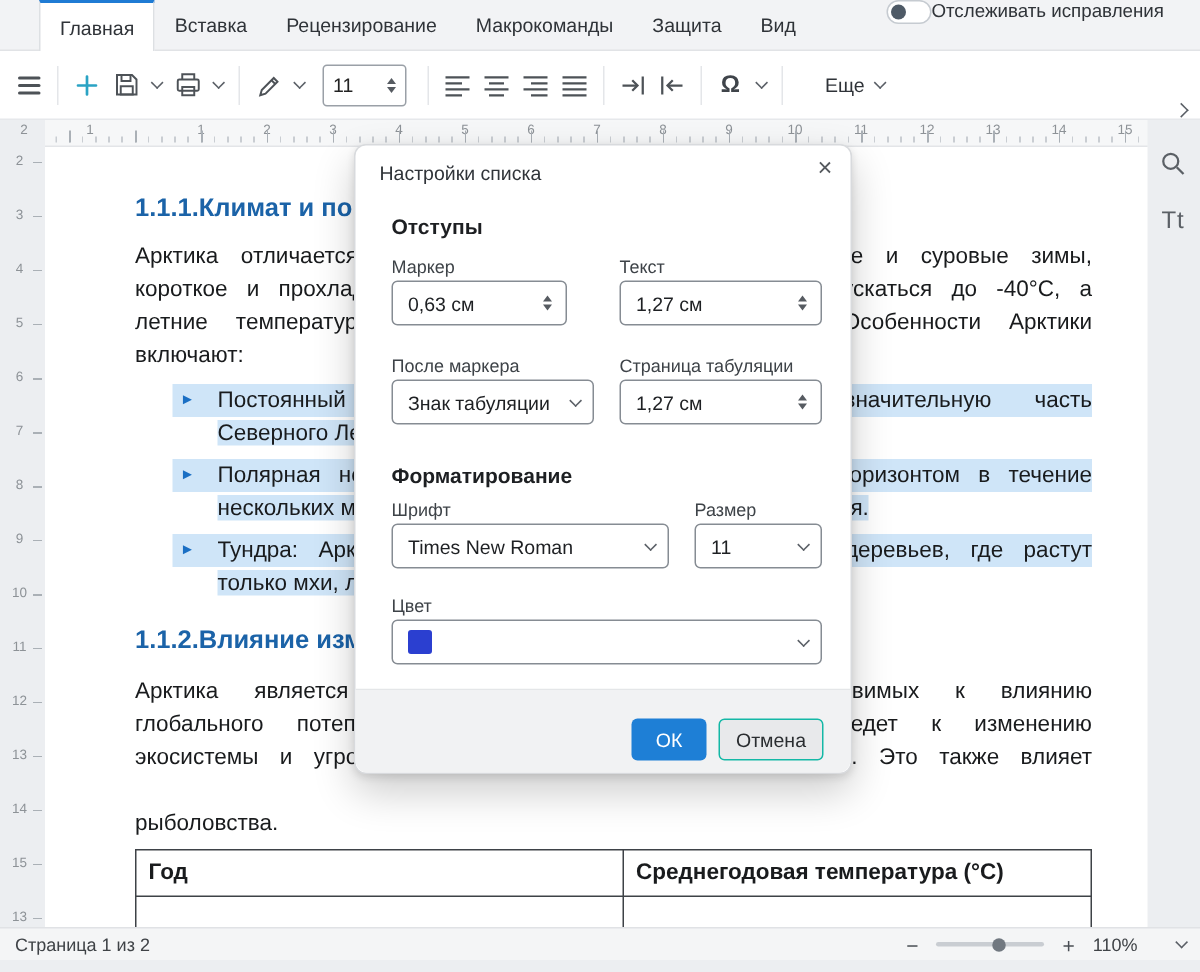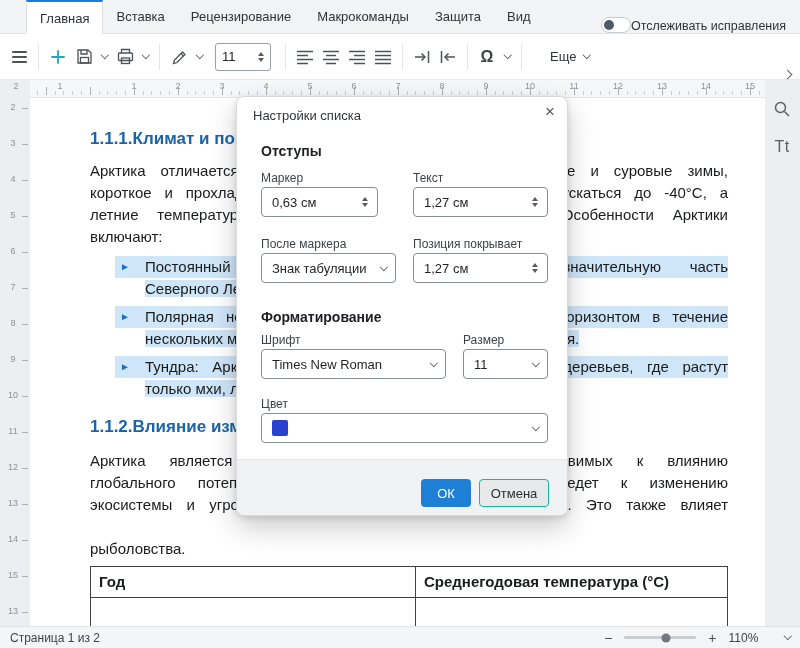--- a/index.html
+++ b/index.html
@@ -4,21 +4,21 @@
 <style>
   *{margin:0;padding:0;box-sizing:border-box}
   html,body{width:800px;height:648px;overflow:hidden}
   body{font-family:"Liberation Sans",sans-serif}
   #app{position:relative;width:800px;height:648px;background:#eceef1;overflow:hidden}
 
   
   .menubar{position:absolute;top:0;left:0;right:0;height:34px;background:#f2f3f5;border-bottom:1px solid #e1e3e6;display:flex;align-items:stretch;padding-left:26px;z-index:5}
   .tab{display:flex;align-items:center;padding:0 13px;font-size:13px;color:#2f3338;position:relative;cursor:default}
   .tab.active{background:#fff;border-left:1px solid #dde0e3;border-right:1px solid #dde0e3;border-top:2px solid #1f7bd4;margin-bottom:-1px;z-index:6}
-  .track{margin-left:auto;display:flex;align-items:flex-end;gap:0;padding-right:14px}
+  .track{margin-left:auto;display:flex;align-items:flex-start;gap:0;padding-right:24px}
   .track-label{font-size:12.5px;color:#2f3338}
   .switch{width:30px;height:16px;border-radius:9px;background:#fff;border:1px solid #c6cbd1;position:relative}
   .switch::after{content:"";position:absolute;left:2px;top:2px;width:10px;height:10px;border-radius:50%;background:#4e5a66}
 
   
   .toolbar{position:absolute;top:34px;left:0;right:0;height:46px;background:#fff;border-bottom:1px solid #e6e8eb;display:flex;align-items:center;padding:0 6px;z-index:4}
   .tbtn{height:32px;min-width:26px;padding:0 3px;border:none;background:transparent;display:flex;align-items:center;justify-content:center;border-radius:4px;color:#4d5257}
   .caret-btn{min-width:15px;padding:0 2px}
   .sep{width:1px;height:26px;background:#e4e6e9;margin:0 6px;flex:none}
   .chev{display:inline-block;width:7px;height:7px;border-right:1.5px solid #5a5f66;border-bottom:1.5px solid #5a5f66;transform:rotate(45deg)}
@@ -70,21 +70,21 @@
   .dlg-section{position:absolute;left:24px;font-size:14px;font-weight:bold;color:#1d1f22}
   .dlg-label{position:absolute;font-size:12px;color:#3e4348}
   .fld{position:absolute;height:30px;border:1px solid #868c93;border-radius:4px;background:#fff;display:flex;align-items:center;justify-content:space-between;padding:0 9px 0 10px;font-size:13px;color:#1e2023}
   .fld .chev.small{margin-top:-2px}
   .dlg-footer{position:absolute;left:0;right:0;bottom:0;height:56px;background:#f1f2f3;border-top:1px solid #e4e6e8;border-radius:0 0 8px 8px}
   .okbtn{position:absolute;width:50px;height:28px;border:none;border-radius:4px;background:#1e7fd6;color:#fff;font-size:13px;z-index:21}
   .cancelbtn{position:absolute;width:70px;height:28px;border:1px solid #14b8a6;border-radius:4px;background:#e8e9eb;color:#2a2d30;font-size:13px;z-index:21}
   .swatch{width:16px;height:16px;border-radius:2px;display:inline-block}
 
   
-  .statusbar{position:absolute;left:0;right:0;bottom:0;height:22px;background:#f4f5f6;border-top:1px solid #e0e2e5;display:flex;align-items:center;padding:0 10px;font-size:12px;color:#3f4347;z-index:5}
+  .statusbar{position:absolute;left:0;right:0;bottom:8px;height:22px;background:#f4f5f6;border-top:1px solid #e0e2e5;display:flex;align-items:center;padding:0 10px;font-size:12px;color:#3f4347;z-index:5}
   .zoomctl{margin-left:auto;display:flex;align-items:center;gap:10px}
   .zbtn{background:none;border:none;font-size:14px;color:#4a4f55;line-height:1;padding:0 2px}
   .slider{position:relative;width:72px;height:3px;background:#c9cdd2;border-radius:2px}
   .knob{position:absolute;left:58%;top:50%;transform:translate(-50%,-50%);width:9px;height:9px;border-radius:50%;background:#717880}
   .zoomval{min-width:32px}
   .zoomchev{margin-left:14px;display:flex;align-items:center}
 </style>
 </head>
 <body>
 
@@ -348,21 +348,21 @@
     </div>
     <div class="fld" style="left:176px;top:90px;width:135px">
       <span>1,27 см</span>
       <span class="spin-col">
           <span class="up"></span>
           <span class="dn"></span>
         </span>
     </div>
 
     <div class="dlg-label" style="left:24px;top:140px">После маркера</div>
-    <div class="dlg-label" style="left:176px;top:140px">Позиция покрывает</div>
+    <div class="dlg-label" style="left:176px;top:140px">Страница табуляции</div>
 
     <div class="fld" style="left:24px;top:156px;width:135px">
       <span>Знак табуляции</span>
       <span class="chev small"></span>
     </div>
     <div class="fld" style="left:176px;top:156px;width:135px">
       <span>1,27 см</span>
       <span class="spin-col">
           <span class="up"></span>
           <span class="dn"></span>

